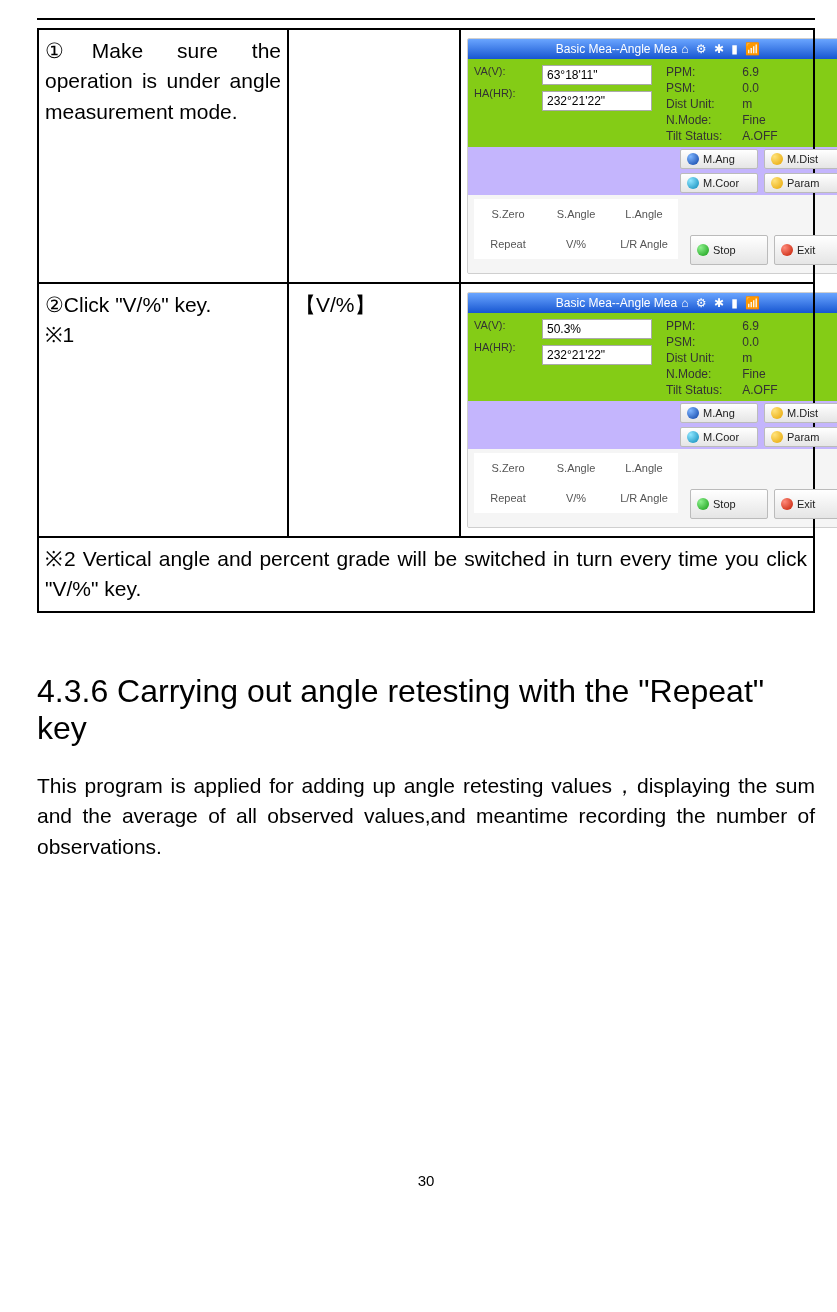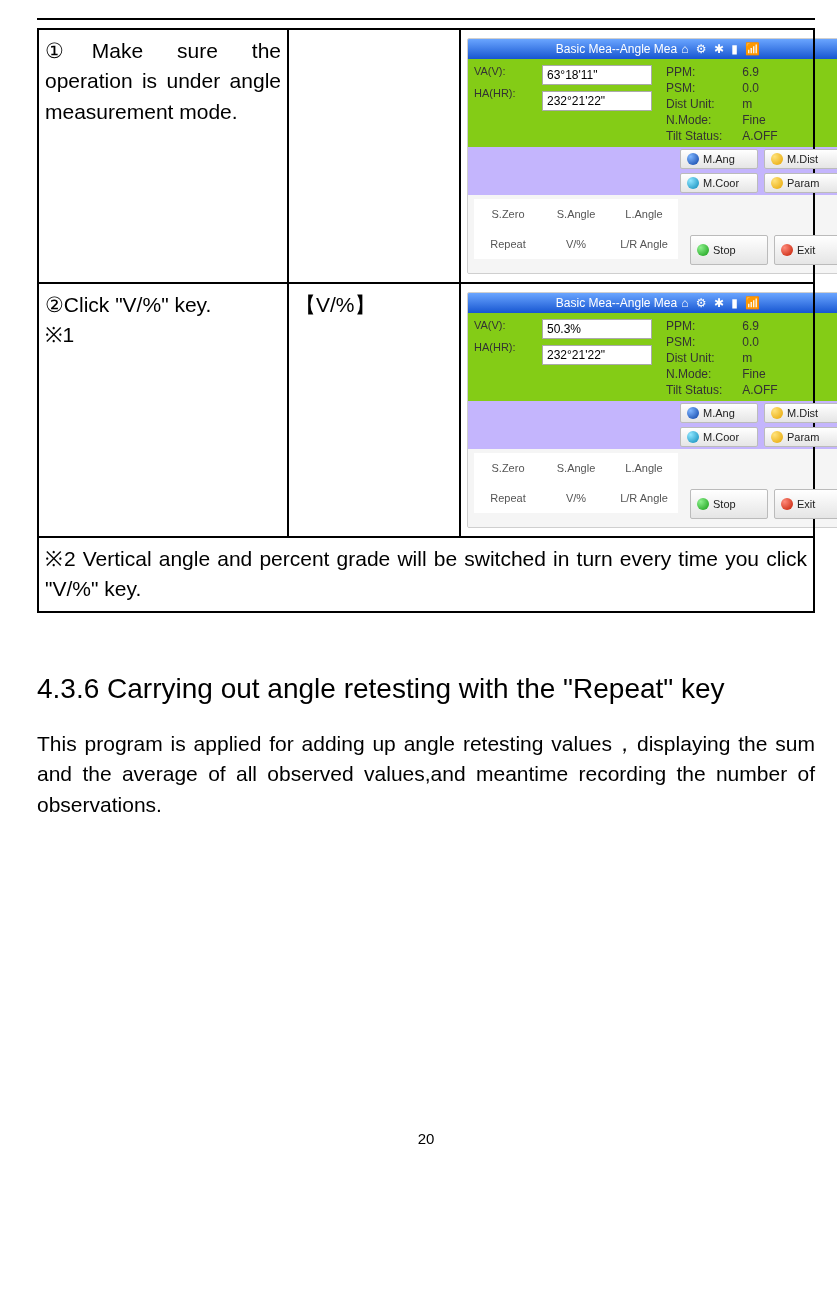--- a/index.html
+++ b/index.html
@@ -5,21 +5,21 @@
   html,body{margin:0;padding:0;background:#fff;font-family:Arial,"Helvetica Neue",Helvetica,sans-serif;color:#000}
   .page{width:837px;margin:0 auto;padding:18px 22px 22px 37px;box-sizing:border-box}
   .top-rule{border-top:2px solid #000;height:0;margin:0 0 8px 0}
   table.instr{width:100%;border-collapse:collapse;border:2px solid #000;table-layout:fixed}
   table.instr td{border:2px solid #000;vertical-align:top;padding:6px 6px 6px 6px}
   .col-desc{width:236px;font-size:21px;line-height:1.45}
   .col-key{width:158px;font-size:21px;line-height:1.45}
   .col-shot{width:auto}
   .justify{text-align:justify;text-justify:inter-word}
   .note-row td{font-size:21px;line-height:1.45}
-  .section-title{font-size:28px;margin:60px 0 24px 0}
+  .section-title{font-size:32px;margin:60px 0 24px 0}
   .body-para{font-size:21px;line-height:1.45;margin:15px 0 8px 0}
   .page-num{text-align:center;font-size:15px;margin-top:310px}
   
   .device{border:1px solid #cfcfcf;background:#efefef;font-size:11px;border-radius:2px;overflow:hidden;margin:2px auto;width:380px}
   .titlebar{background:linear-gradient(#6aa5ff,#1756d1);color:#fff;display:flex;align-items:center;justify-content:center;padding:3px 6px;font-size:12px}
   .titlebar .icons span{display:inline-block;margin-left:4px}
   .readings{display:flex;padding:6px 6px 2px 6px;gap:6px;background:#84cc16}
   .readings .lbls{width:62px;color:#333}
   .readings .lbls div{margin-bottom:10px}
   .readings .vals{width:118px}
@@ -228,14 +228,14 @@
 
     <tr class="note-row">
       <td colspan="3" class="justify">※2 Vertical angle and percent grade will be switched in turn every time you click "V/%" key.</td>
     </tr>
   </tbody>
     </table>
 
   <div class="section-title">4.3.6 Carrying out angle retesting with the "Repeat" key</div>
   <p class="body-para justify">This program is applied for adding up angle retesting values，displaying the sum and the average of all observed values,and meantime recording the number of observations.</p>
 
-  <div class="page-num">20</div>
+  <div class="page-num">30</div>
 </div>
 
 </body></html>

